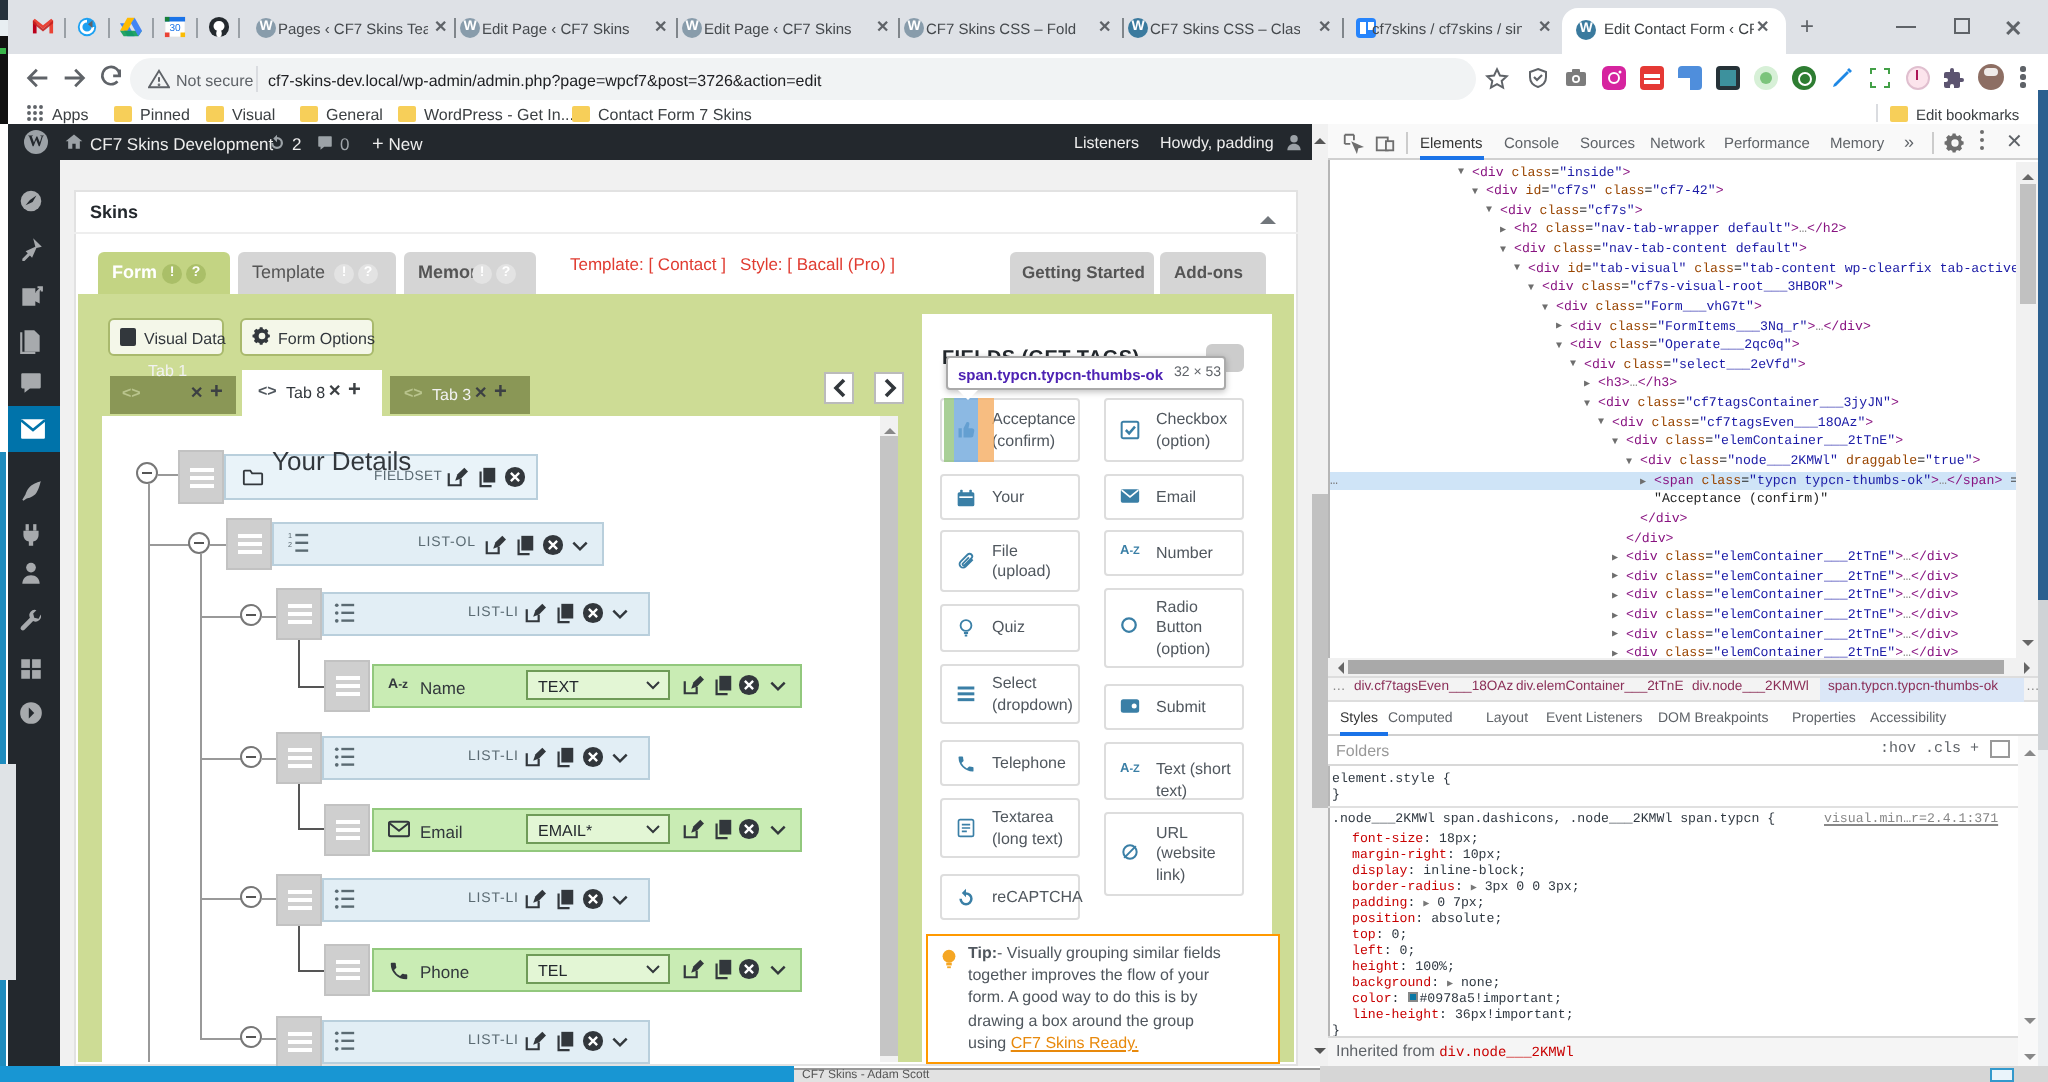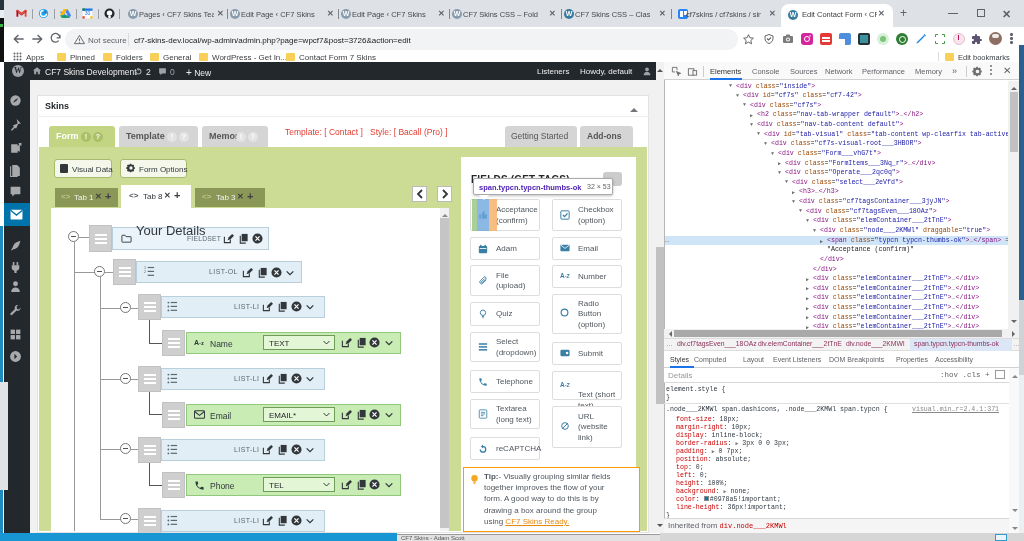--- a/index.html
+++ b/index.html
@@ -185,21 +185,21 @@
       <circle cx="20" cy="12" r="2.6"></circle>
       <circle cx="4" cy="20" r="2.6"></circle>
       <circle cx="12" cy="20" r="2.6"></circle>
       <circle cx="20" cy="20" r="2.6"></circle>
     </g>
   </svg>
 <div class="bkt" style="left:26px">Apps</div>
 <div class="bkf" style="left:57px"></div>
 <div class="bkt" style="left:70px">Pinned</div>
 <div class="bkf" style="left:103px"></div>
-<div class="bkt" style="left:116px">Folders</div>
+<div class="bkt" style="left:116px">Visual</div>
 <div class="bkf" style="left:150px"></div>
 <div class="bkt" style="left:163px">General</div>
 <div class="bkf" style="left:199px"></div>
 <div class="bkt" style="left:212px">WordPress - Get In...</div>
 <div class="bkf" style="left:286px"></div>
 <div class="bkt" style="left:299px">Contact Form 7 Skins</div>
 <div class="a" style="left:938px;top:52px;width:1px;height:9px;background:#dadce0"></div>
 <div class="bkf" style="left:945px"></div>
 <div class="bkt" style="left:958px;font-size:7.5px">Edit bookmarks</div>
 
@@ -214,21 +214,21 @@
 <svg class="a" style="left:134px;top:66.5px" width="9" height="9" viewBox="0 0 24 24" fill="#9ca2a7">
     <path d="M12 4V1L7 6l5 5V7a5 5 0 1 1-5 5H4a8 8 0 1 0 8-8z"></path>
   </svg>
 <div class="a" style="left:146px;top:67px;font-size:8.5px;color:#eee">2</div>
 <svg class="a" style="left:158px;top:67px" width="9" height="9" viewBox="0 0 24 24" fill="#9ca2a7">
     <path d="M4 3h16a1 1 0 0 1 1 1v12a1 1 0 0 1-1 1h-9l-5 4v-4H4a1 1 0 0 1-1-1V4a1 1 0 0 1 1-1z"></path>
   </svg>
 <div class="a" style="left:170px;top:67px;font-size:8.5px;color:#a0a5aa">0</div>
 <div class="a" style="left:186px;top:67px;font-size:8.5px;color:#eee"><b style="font-weight:normal;font-size:10px">+</b> New</div>
 <div class="a" style="left:537px;top:67px;font-size:8px;color:#eee">Listeners</div>
-<div class="a" style="left:580px;top:67px;font-size:8px;color:#eee">Howdy, default</div>
+<div class="a" style="left:580px;top:67px;font-size:8px;color:#eee">Howdy, padding</div>
 <svg class="a" style="left:642px;top:66px" width="10" height="10" viewBox="0 0 24 24" fill="#9ca2a7">
     <circle cx="12" cy="8" r="4.5"></circle>
     <path d="M4 22c0-5 3.5-8 8-8s8 3 8 8z"></path>
   </svg>
 
 <div class="a" style="left:4px;top:80px;width:26px;height:453px;background:#23282d"></div>
 <div id="sbicons">
 <svg class="dash" style="top:94px" viewBox="0 0 24 24">
       <circle cx="12" cy="12" r="9.5"></circle>
       <path d="M7 16l4-5 6-4-3.5 6z" fill="#23282d"></path>
@@ -287,48 +287,48 @@
 <div class="a" style="left:37px;top:95px;width:612px;height:438px;background:#fff;border:1px solid #e2e2e2"></div>
 <div class="a" style="left:37px;top:95px;width:612px;height:22px;border-bottom:1px solid #eee"></div>
 <div class="a" style="left:45px;top:101px;font-size:9px;font-weight:bold;color:#23282d">Skins</div>
 <div class="a" style="left:630px;top:104px;width:0;height:0;border:4px solid transparent;border-bottom-color:#72777c"></div>
 
 <div class="a" style="left:49px;top:126px;width:66px;height:21px;background:#c3d483;border-radius:3px 3px 0 0"></div>
 <div class="a" style="left:56px;top:131px;font-size:9px;font-weight:bold;color:#fff">Form</div>
 <div class="a" style="left:81px;top:131.5px;width:10px;height:10px;border-radius:50%;background:#aabf68;color:#fff;font-size:7px;text-align:center;line-height:10px;font-weight:bold">!</div>
 <div class="a" style="left:93px;top:131.5px;width:10px;height:10px;border-radius:50%;background:#aabf68;color:#fff;font-size:7px;text-align:center;line-height:10px;font-weight:bold">?</div>
 <div class="a" style="left:119px;top:126px;width:79px;height:21px;background:#d5d5d5;border-radius:3px 3px 0 0"></div>
-<div class="a" style="left:126px;top:131px;font-size:9px;font-weight:bold;color:#555">Template</div>
+<div class="a" style="left:126px;top:131px;font-size:9px;font-weight:normal;color:#555">Template</div>
 <div class="a" style="left:167px;top:131.5px;width:10px;height:10px;border-radius:50%;background:#e3e3e3;color:#fff;font-size:7px;text-align:center;line-height:10px;font-weight:bold">!</div>
 <div class="a" style="left:179px;top:131.5px;width:10px;height:10px;border-radius:50%;background:#e3e3e3;color:#fff;font-size:7px;text-align:center;line-height:10px;font-weight:bold">?</div>
 <div class="a" style="left:202px;top:126px;width:66px;height:21px;background:#d5d5d5;border-radius:3px 3px 0 0"></div>
 <div class="a" style="left:209px;top:131px;font-size:9px;font-weight:bold;color:#555">Memory</div>
 <div class="a" style="left:236px;top:131.5px;width:10px;height:10px;border-radius:50%;background:#e3e3e3;color:#fff;font-size:7px;text-align:center;line-height:10px;font-weight:bold">!</div>
 <div class="a" style="left:248px;top:131.5px;width:10px;height:10px;border-radius:50%;background:#e3e3e3;color:#fff;font-size:7px;text-align:center;line-height:10px;font-weight:bold">?</div>
 <div class="a" style="left:285px;top:127px;font-size:8.5px;color:#e03c31">Template: [ Contact ]&nbsp;&nbsp;&nbsp;Style: [ Bacall (Pro) ]</div>
 <div class="a" style="left:505px;top:126px;width:72px;height:21px;background:#d5d5d5;border-radius:3px 3px 0 0"></div>
-<div class="a" style="left:511px;top:131px;font-size:8.5px;font-weight:normal;color:#555">Getting Started</div>
+<div class="a" style="left:511px;top:131px;font-size:8.5px;font-weight:bold;color:#555">Getting Started</div>
 <div class="a" style="left:580px;top:126px;width:53px;height:21px;background:#d5d5d5;border-radius:3px 3px 0 0"></div>
 <div class="a" style="left:587px;top:131px;font-size:8.5px;font-weight:bold;color:#555">Add-ons</div>
 
 <div class="a" style="left:39px;top:147px;width:608px;height:384px;background:#cddc95"></div>
 
 <div class="a" style="left:54px;top:159px;width:58px;height:19px;background:#f4f7e9;border:1px solid #a9b96d;border-radius:3px"></div>
 <div class="a" style="left:60px;top:164px;width:8px;height:9px;background:#32373c;border-radius:1px"></div>
 <div class="a" style="left:72px;top:165px;font-size:8px;color:#32373c">Visual Data</div>
 <div class="a" style="left:120px;top:159px;width:67px;height:19px;background:#f4f7e9;border:1px solid #a9b96d;border-radius:3px"></div>
 <svg class="a" style="left:126px;top:163px" width="10" height="10" viewBox="0 0 24 24" fill="#32373c">
     <path d="M12 8a4 4 0 1 0 0 8 4 4 0 0 0 0-8zm9.4 5.6l-2.1.5a7.6 7.6 0 0 1-.8 1.9l1.2 1.9-2.8 2.8-1.9-1.2c-.6.4-1.2.6-1.9.8l-.5 2.1h-3.2l-.5-2.1a7.6 7.6 0 0 1-1.9-.8l-1.9 1.2-2.8-2.8 1.2-1.9a7.6 7.6 0 0 1-.8-1.9l-2.1-.5v-3.2l2.1-.5c.2-.7.4-1.3.8-1.9L2.3 6.1l2.8-2.8L7 4.5c.6-.4 1.2-.6 1.9-.8l.5-2.1h3.2l.5 2.1c.7.2 1.3.4 1.9.8l1.9-1.2 2.8 2.8-1.2 1.9c.4.6.6 1.2.8 1.9l2.1.5z"></path>
     <circle cx="12" cy="12" r="2.5" fill="#f4f7e9"></circle>
   </svg>
 <div class="a" style="left:139px;top:165px;font-size:8px;color:#32373c">Form Options</div>
 
 <div class="a" style="left:55px;top:188px;width:63px;height:19px;background:#8a9756"></div>
 <div class="a" style="left:61px;top:192px;font-size:8px;color:#b9c48d;font-weight:bold">&lt;&gt;</div>
-<div class="a" style="left:74px;top:193px;font-size:8px;color:#f2f2f2">Tab 1</div>
+<div class="a" style="left:74px;top:181px;font-size:8px;color:#f2f2f2">Tab 1</div>
 <div class="a" style="left:95px;top:192px;font-size:8px;color:#3c4043;font-weight:bold">✕</div>
 <div class="a" style="left:105px;top:190px;font-size:11px;color:#3c4043;font-weight:bold">+</div>
 <div class="a" style="left:121px;top:185px;width:70px;height:27px;background:#fff"></div>
 <div class="a" style="left:129px;top:191px;font-size:8px;color:#50575e;font-weight:bold">&lt;&gt;</div>
 <div class="a" style="left:143px;top:192px;font-size:8px;color:#32373c">Tab 8</div>
 <div class="a" style="left:164px;top:191px;font-size:8px;color:#3c4043;font-weight:bold">✕</div>
 <div class="a" style="left:174px;top:189px;font-size:11px;color:#3c4043;font-weight:bold">+</div>
 <div class="a" style="left:195px;top:188px;width:70px;height:19px;background:#8a9756"></div>
 <div class="a" style="left:202px;top:192px;font-size:8px;color:#b9c48d;font-weight:bold">&lt;&gt;</div>
 <div class="a" style="left:216px;top:193px;font-size:8px;color:#f2f2f2">Tab 3</div>
@@ -665,21 +665,21 @@
       <path d="M7 12l4 4 7-8" stroke-width="3"></path>
     </svg>
 <div class="palt" style="left:578px;top:205.0px;width:43px">Checkbox<br>(option)</div>
 <div class="pal" style="left:470px;top:237px;width:70px;height:23px"></div>
 <svg class="ic" style="left:478px;top:243.5px" width="10" height="10" viewBox="0 0 24 24" fill="#3a7fa6">
       <rect x="2" y="5" width="20" height="17" rx="2"></rect>
       <rect x="5" y="2" width="3" height="6" rx="1"></rect>
       <rect x="16" y="2" width="3" height="6" rx="1"></rect>
       <rect x="4" y="10" width="16" height="2" fill="#fff"></rect>
     </svg>
-<div class="palt" style="left:496px;top:243.8px;width:43px">Adam</div>
+<div class="palt" style="left:496px;top:243.8px;width:43px">Your</div>
 <div class="pal" style="left:552px;top:237px;width:70px;height:23px"></div>
 <svg class="ic" style="left:560px;top:243.5px" width="10" height="8" viewBox="0 0 24 18" fill="#3a7fa6">
       <rect x="1" y="1" width="22" height="16" rx="2"></rect>
       <path d="M2 2l10 8L22 2" fill="none" stroke="#fff" stroke-width="2"></path>
     </svg>
 <div class="palt" style="left:578px;top:243.8px;width:43px">Email</div>
 <div class="pal" style="left:470px;top:265px;width:70px;height:31px"></div>
 <svg class="ic" style="left:478px;top:275.5px" width="10" height="10" viewBox="0 0 24 24" fill="none" stroke="#3a7fa6" stroke-width="2.2">
       <path d="M20 9l-8.5 8.5a4 4 0 0 1-6-6L14 3a3 3 0 0 1 4.5 4.5L10 16a1.5 1.5 0 0 1-2-2l7.5-7.5"></path>
     </svg>
@@ -711,21 +711,21 @@
       <circle cx="17" cy="9" r="3" fill="#fff"></circle>
     </svg>
 <div class="palt" style="left:578px;top:348.8px;width:43px">Submit</div>
 <div class="pal" style="left:470px;top:370px;width:70px;height:23px"></div>
 <svg class="ic" style="left:478px;top:376.5px" width="10" height="10" viewBox="0 0 24 24" fill="#3a7fa6">
       <path d="M6.6 10.8a15.1 15.1 0 0 0 6.6 6.6l2.2-2.2a1 1 0 0 1 1-.25 11.4 11.4 0 0 0 3.6.57 1 1 0 0 1 1 1V20a1 1 0 0 1-1 1A17 17 0 0 1 3 4a1 1 0 0 1 1-1h3.5a1 1 0 0 1 1 1 11.4 11.4 0 0 0 .57 3.6 1 1 0 0 1-.25 1z"></path>
     </svg>
 <div class="palt" style="left:496px;top:376.8px;width:43px">Telephone</div>
 <div class="pal" style="left:552px;top:371px;width:70px;height:29px"></div>
 <div class="a" style="left:560px;top:380.5px;font-size:6.5px;font-weight:bold;color:#3a7fa6">A<span style="font-size:5.5px">-Z</span></div>
-<div class="palt" style="left:578px;top:390px;width:43px">Text (short<br>text)</div>
+<div class="palt" style="left:578px;top:380px;width:43px">Text (short<br>text)</div>
 <div class="pal" style="left:470px;top:399px;width:70px;height:30px"></div>
 <svg class="ic" style="left:478px;top:409.0px" width="10" height="10" viewBox="0 0 24 24" fill="none" stroke="#3a7fa6" stroke-width="2">
       <rect x="3" y="2" width="18" height="20" rx="2"></rect>
       <path d="M7 8h10M7 12h10M7 16h6"></path>
     </svg>
 <div class="palt" style="left:496px;top:404.0px;width:43px">Textarea<br>(long text)</div>
 <div class="pal" style="left:552px;top:406px;width:70px;height:42px"></div>
 <svg class="ic" style="left:560px;top:421.0px" width="10" height="10" viewBox="0 0 24 24" fill="none" stroke="#3a7fa6" stroke-width="2.4">
       <circle cx="12" cy="12" r="8"></circle>
       <path d="M5 19L19 5"></path>
@@ -850,21 +850,21 @@
 <div class="a" style="left:664px;top:351px;width:360px;height:17px;background:#fff;border-bottom:1px solid #d0d0d0"></div>
 <div class="a" style="left:670px;top:356px;font-size:7px;color:#333">Styles</div>
 <div class="a" style="left:694px;top:356px;font-size:7px;color:#5f6368">Computed</div>
 <div class="a" style="left:743px;top:356px;font-size:7px;color:#5f6368">Layout</div>
 <div class="a" style="left:773px;top:356px;font-size:7px;color:#5f6368">Event Listeners</div>
 <div class="a" style="left:829px;top:356px;font-size:7px;color:#5f6368">DOM Breakpoints</div>
 <div class="a" style="left:896px;top:356px;font-size:7px;color:#5f6368">Properties</div>
 <div class="a" style="left:935px;top:356px;font-size:7px;color:#5f6368">Accessibility</div>
 <div class="a" style="left:670px;top:366px;width:24px;height:2px;background:#1a73e8"></div>
 <div class="a" style="left:664px;top:368px;width:360px;height:15px;background:#fff;border-bottom:1px solid #d8d8d8"></div>
-<div class="a" style="left:668px;top:371px;font-size:8px;color:#999">Details</div>
+<div class="a" style="left:668px;top:371px;font-size:8px;color:#999">Folders</div>
 <div class="a" style="left:940px;top:371px;font-size:7.5px;color:#5f6368;font-family:'Liberation Mono',monospace">:hov .cls +</div>
 <div class="a" style="left:995px;top:370px;width:10px;height:9px;border:1px solid #999"></div>
 <div class="css" style="left:666px;top:386px">element.style {</div>
 <div class="css" style="left:666px;top:394px">}</div>
 <div class="a" style="left:664px;top:403px;width:345px;height:1px;background:#e0e0e0"></div>
 <div class="css" style="left:666px;top:406px">.node___2KMWl span.dashicons, .node___2KMWl span.typcn {</div>
 <div class="css" style="left:912px;top:406px;color:#888;text-decoration:underline">visual.min…r=2.4.1:371</div>
 <div class="css" style="left:676px;top:415.5px"><span class="prop">font-size</span>: 18px;</div>
 <div class="css" style="left:676px;top:423.5px"><span class="prop">margin-right</span>: 10px;</div>
 <div class="css" style="left:676px;top:431.5px"><span class="prop">display</span>: inline-block;</div>

